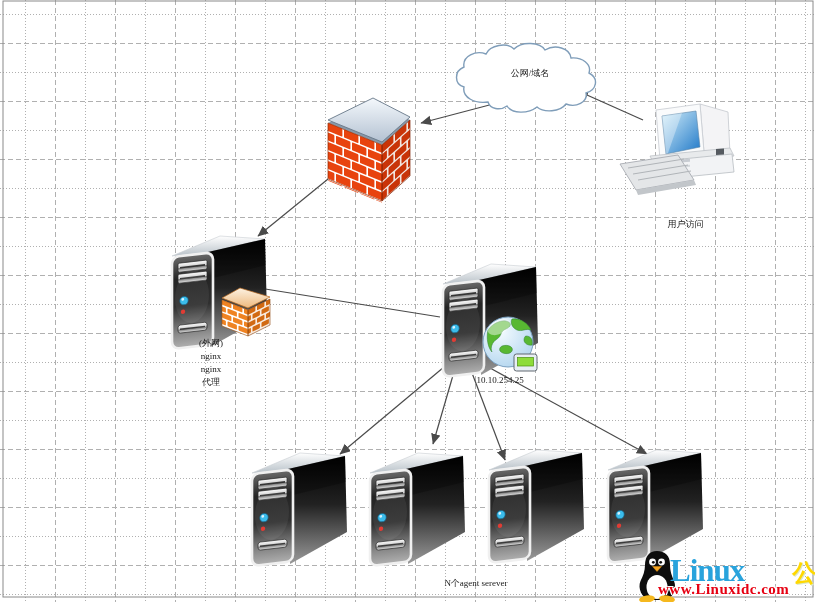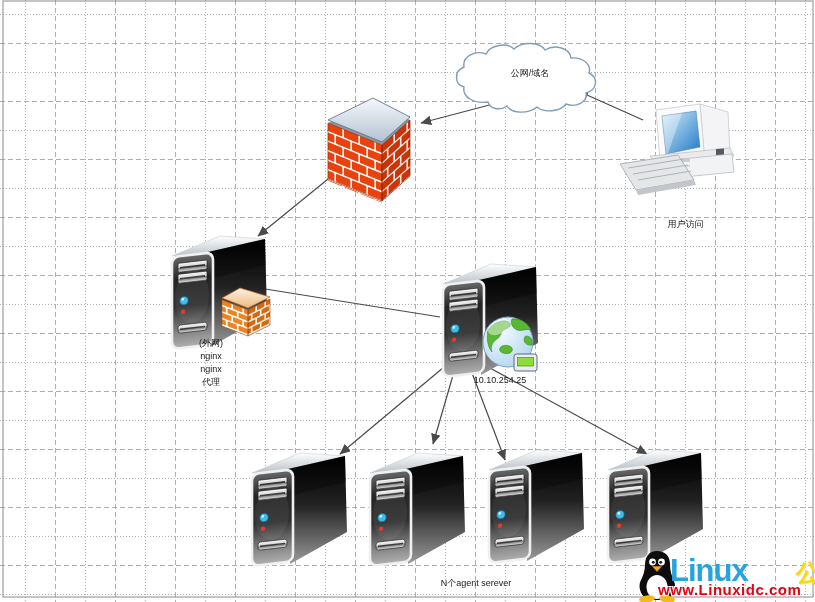--- a/index.html
+++ b/index.html
@@ -1,17 +1,17 @@
 <!DOCTYPE html>
 <html style="--arrow: #4a4a4a; --grid: #b0b0b0; --cloud_stroke: #7f9db9; --brick_front: #e8430e; --brick_side: #c93408; --mini_brick_front: #ef8322; --mini_brick_side: #d26a12; --led_blue: #2fb8ea; --led_red: #e03028; --globe_green: #58b832; --logo_blue: #29a3dc; --logo_yellow: #ffd800; --logo_red: #e60012;"><head>
 <meta charset="utf-8">
 <style>
   html,body{margin:0;padding:0;background:#fff;}
   #stage{position:relative;width:815px;height:602px;background:#fff;overflow:hidden;
-         font-family:Liberation Sans, sans-serif;}
+         font-family:Liberation Serif, serif;}
   svg.abs,div.abs{position:absolute;}
   .lbl{position:absolute;font-size:9px;line-height:13px;color:#1a1a1a;text-align:center;
        white-space:nowrap;}
   .edge{stroke:var(--arrow);stroke-width:1.2;fill:none;}
   #wm-text{position:absolute;left:670px;top:553px;white-space:nowrap;font-weight:bold;}
   #wm-brand{font-size:31px;color:var(--logo_blue);letter-spacing:-1px;}
   #wm-suffix{font-size:24px;color:var(--logo_yellow);text-shadow:1px 1px 0 #dce8c8;margin-left:48px;}
   #wm-url{position:absolute;left:658px;top:581px;font-size:15px;font-weight:bold;
           color:var(--logo_red);letter-spacing:0.5px;
           text-shadow:-1px -1px 0 #fff,1px -1px 0 #fff,-1px 1px 0 #fff,1px 1px 0 #fff;}

